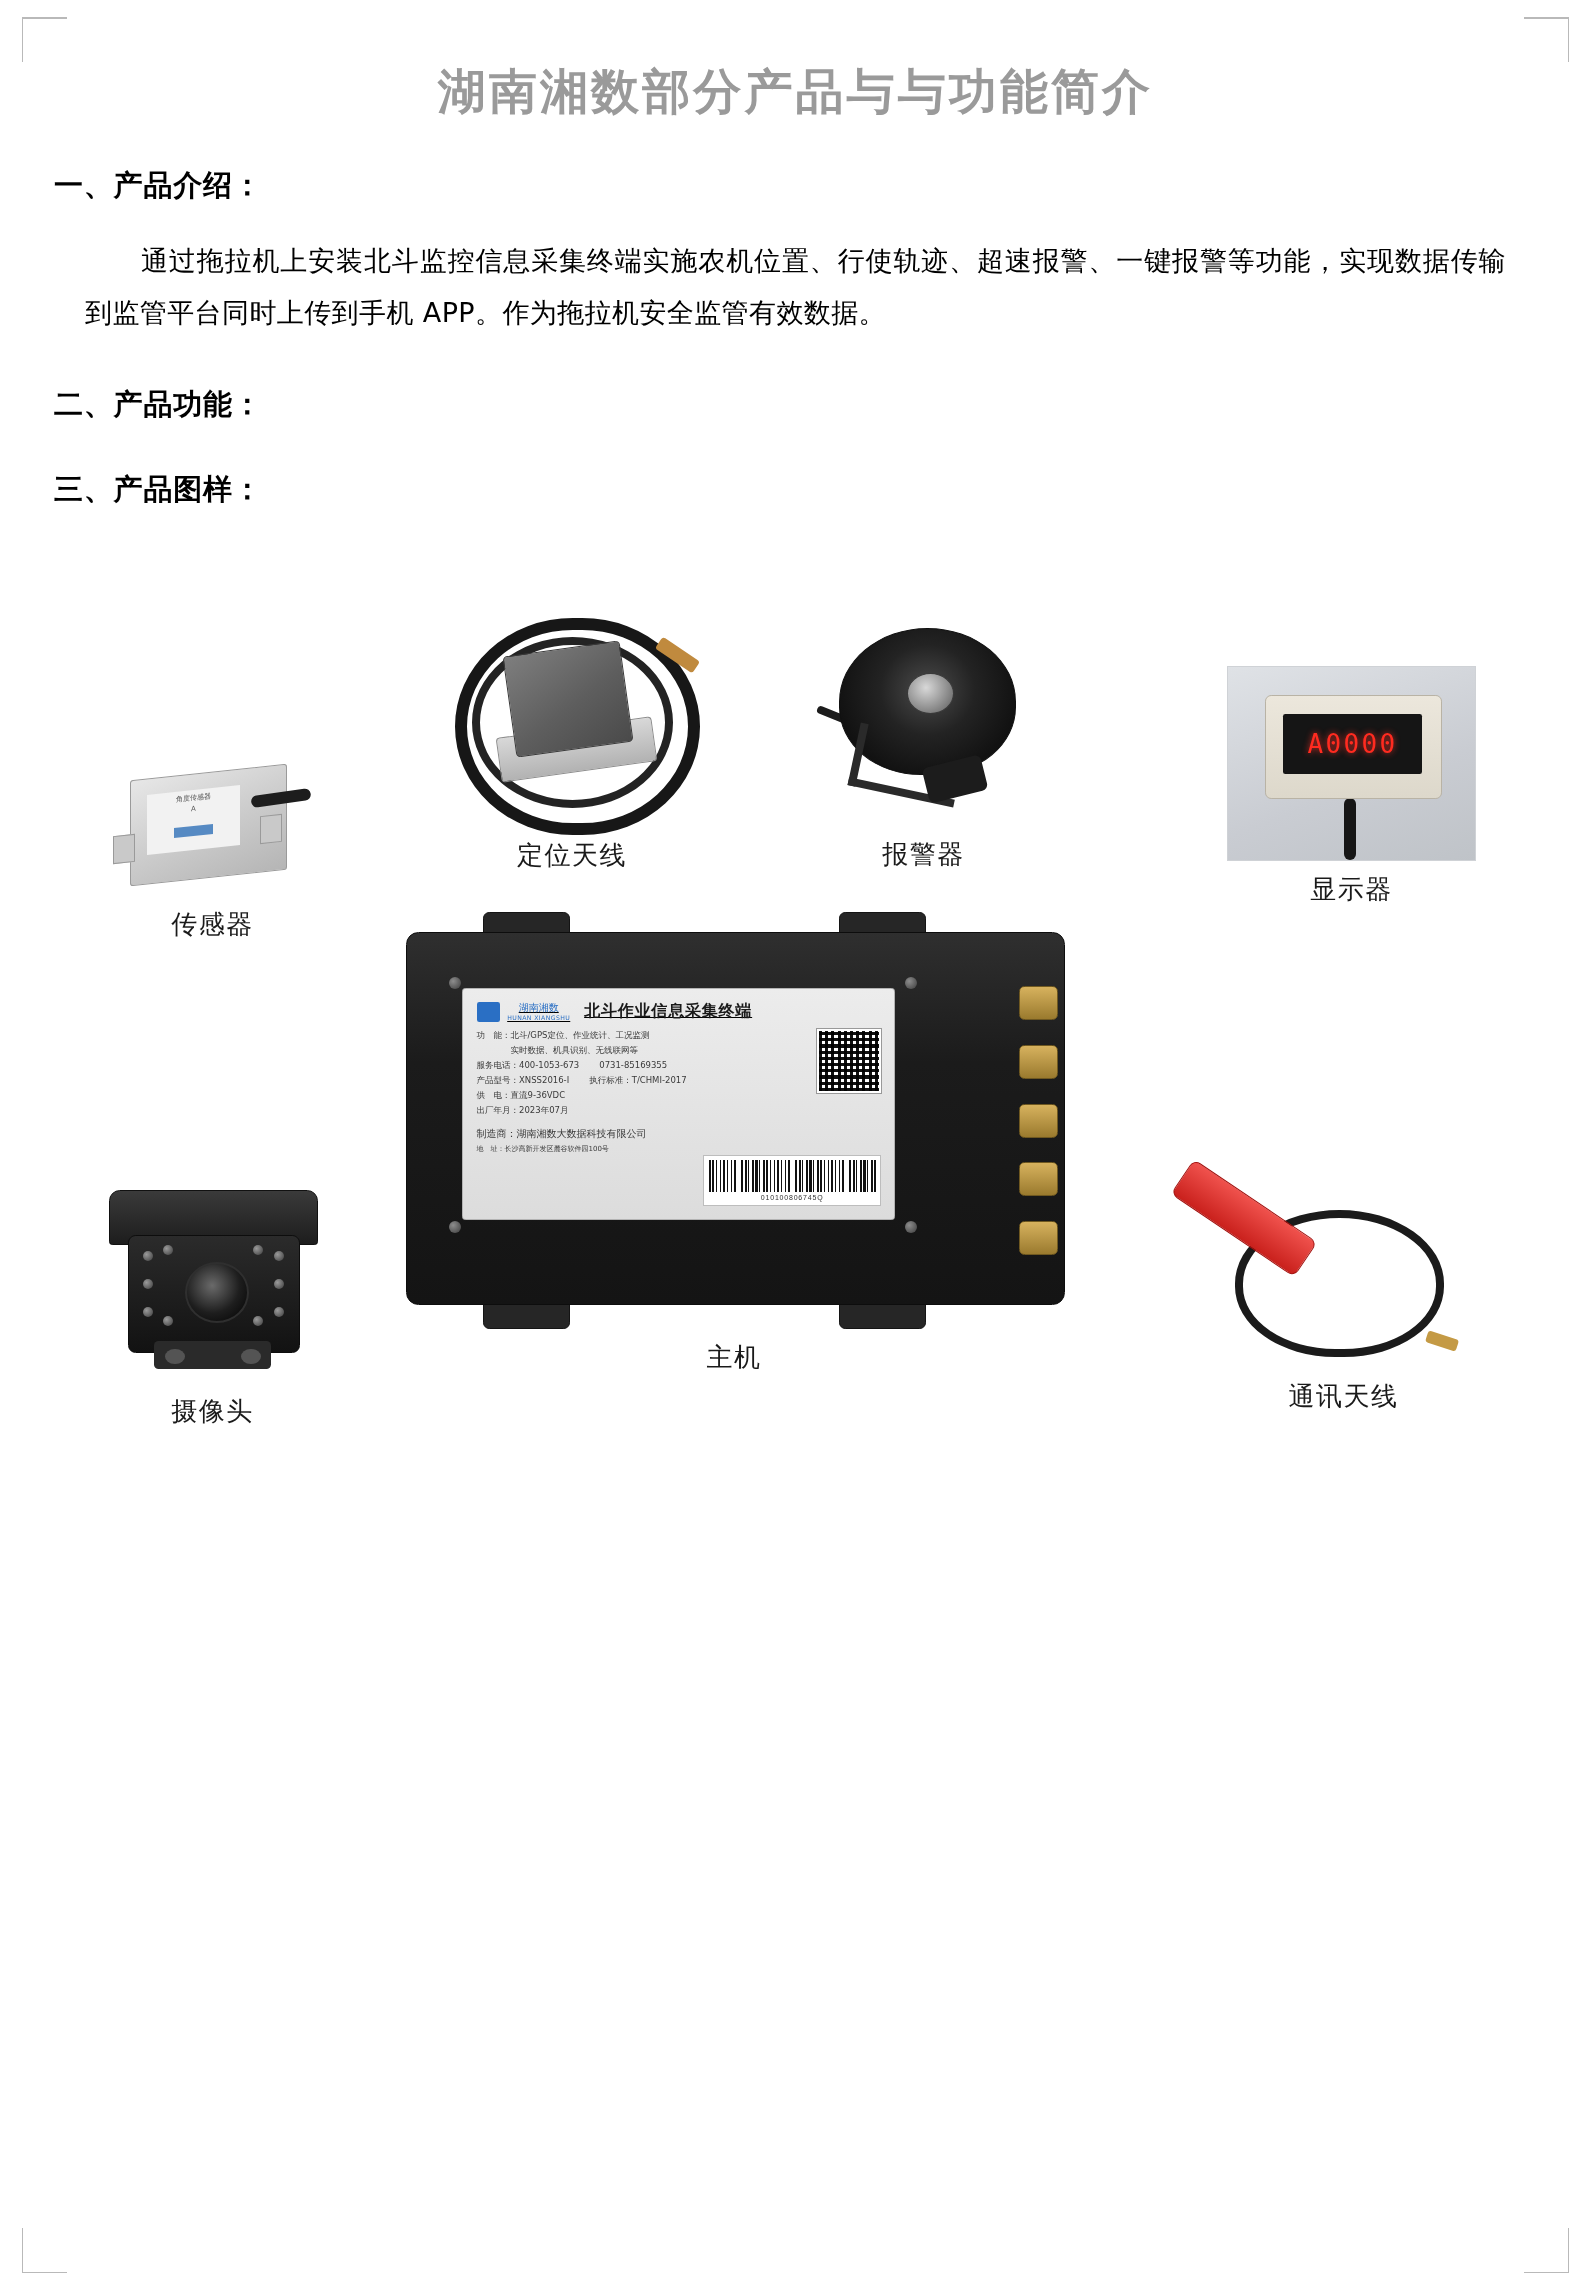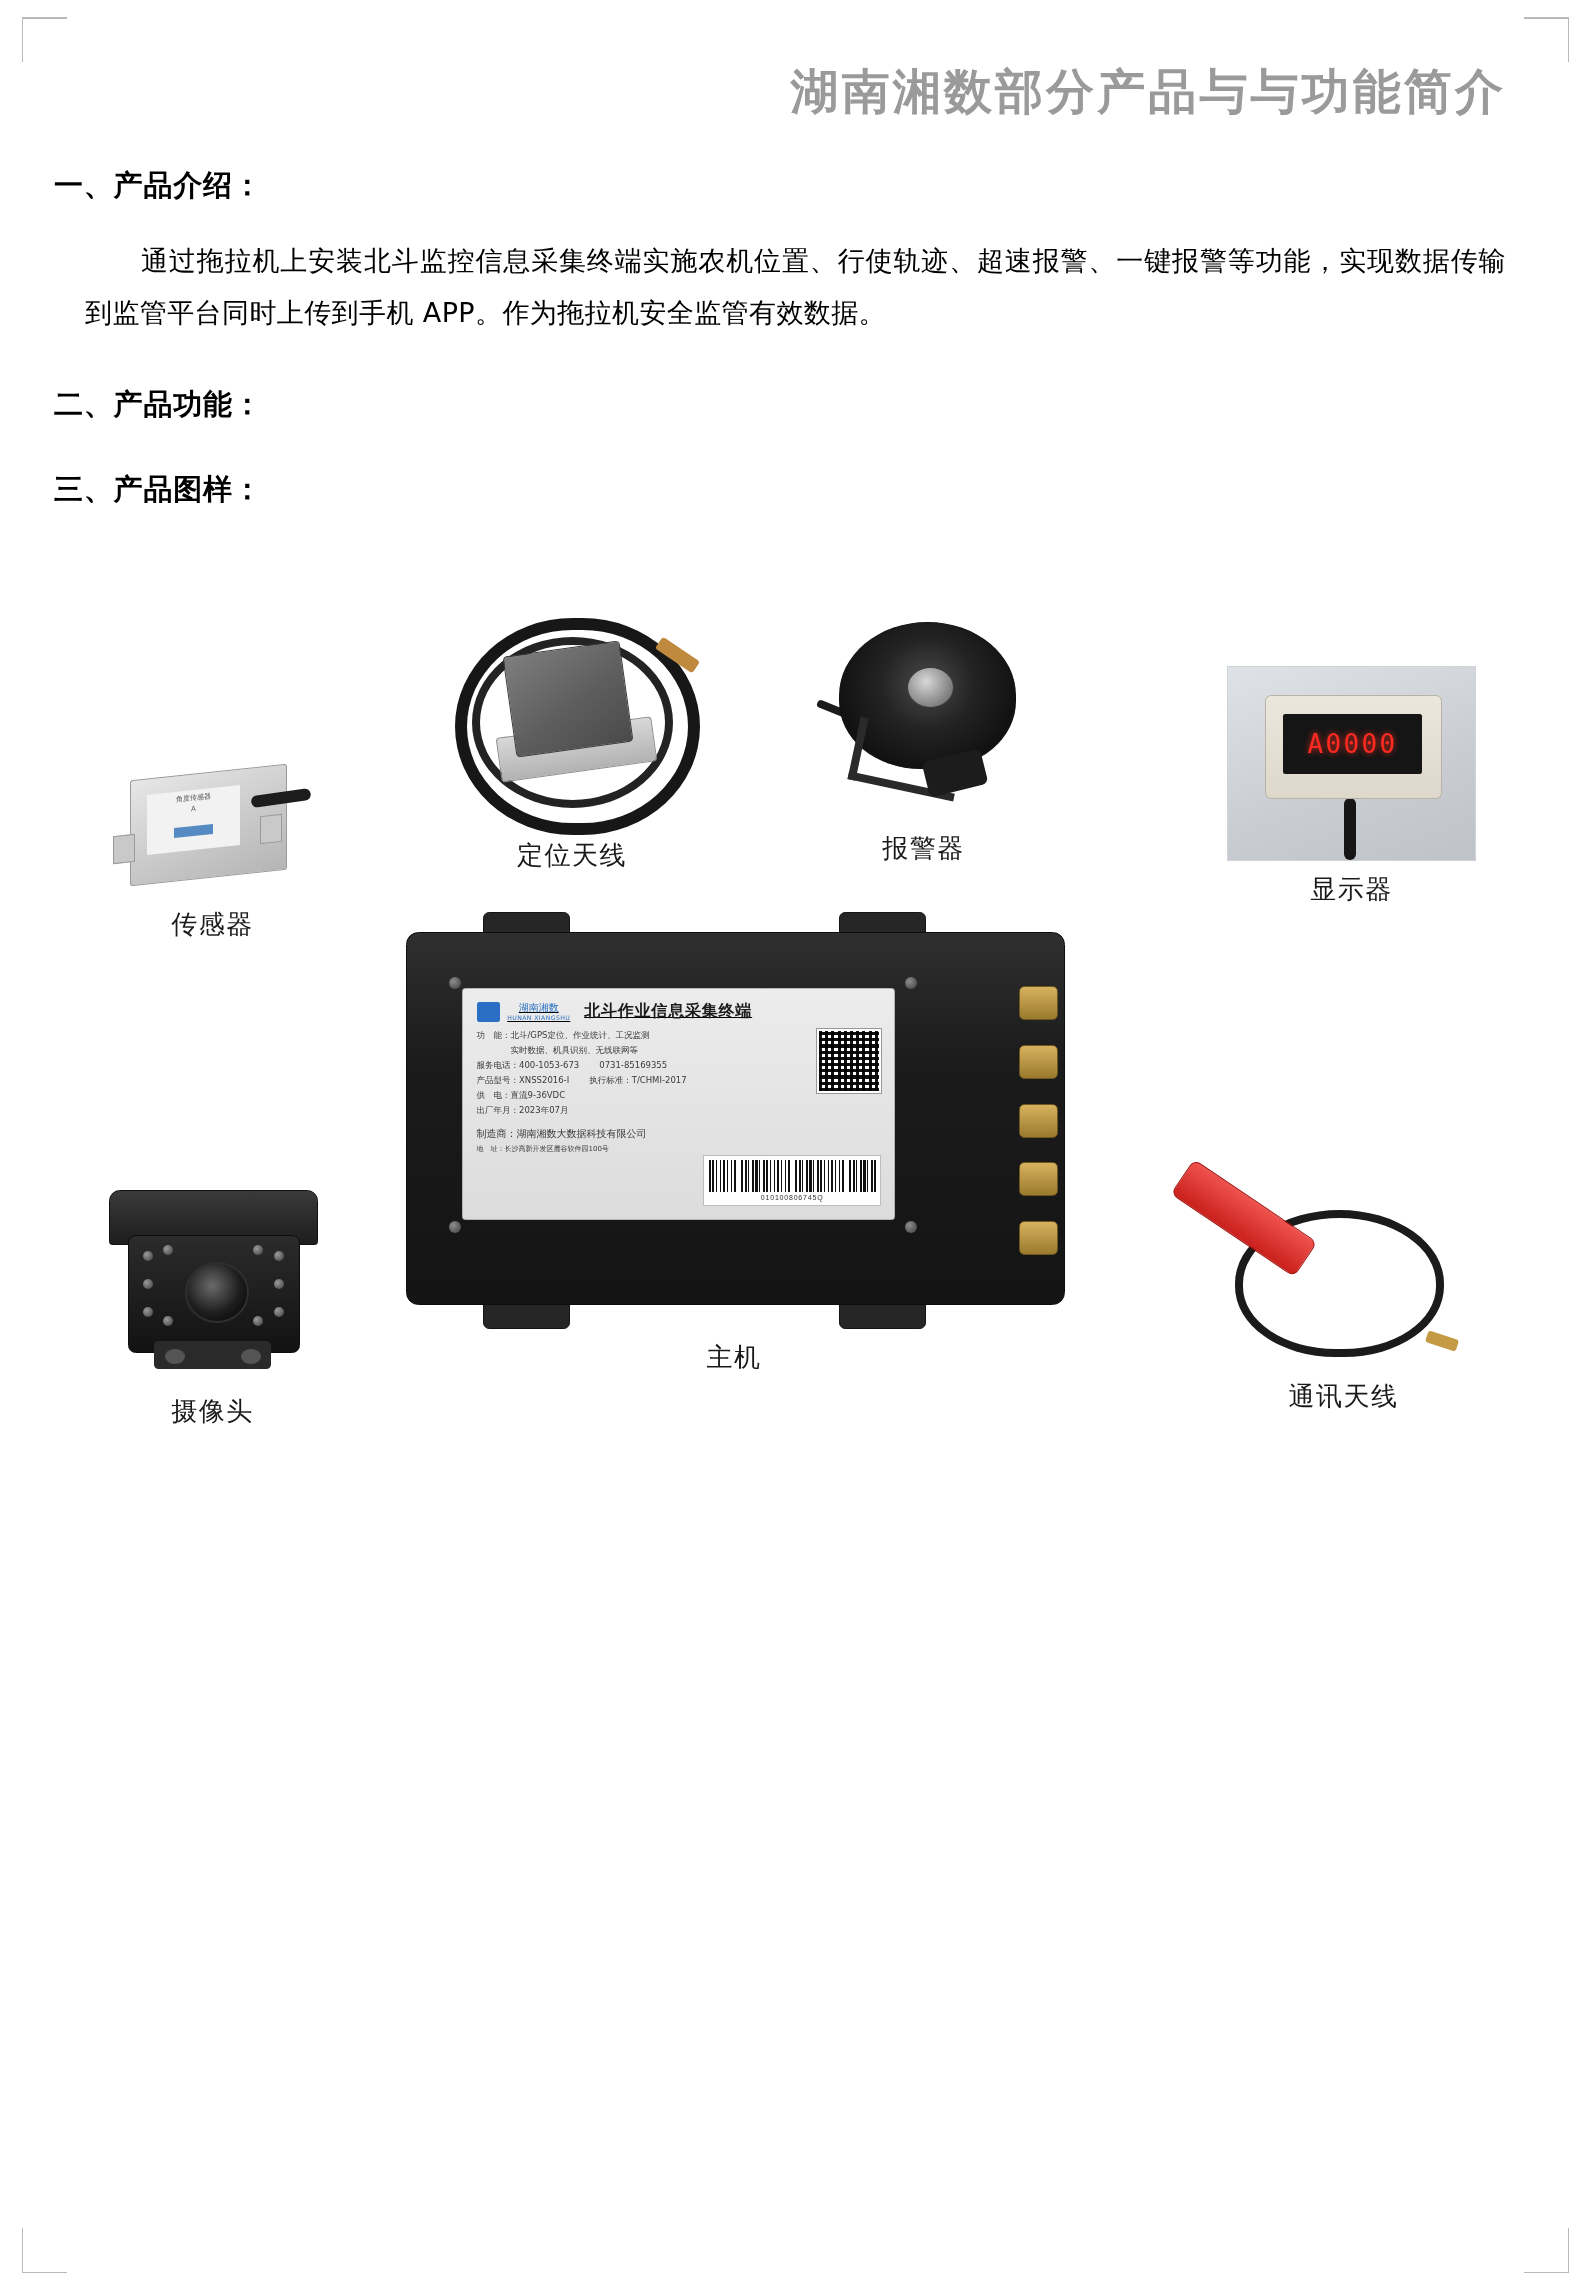--- a/index.html
+++ b/index.html
@@ -47,21 +47,21 @@
   .page {
     position: absolute;
     top: 0; left: 0;
     width: 1591px;
     height: 2295px;
     box-sizing: border-box;
     padding: 46px 85px 0 85px;
   }
 
   .doc-title {
-    text-align: right;
+    text-align: center;
     font-family: "Liberation Serif", "DejaVu Serif", serif;
     font-weight: bold;
     font-size: 48px;
     letter-spacing: 3.1px;
     color: #9a9a9a;
     margin: 17px 0 0 0;
     line-height: 1.2;
   }
 
   .section-title {
@@ -196,21 +196,21 @@
   }
   .gps-conn {
     position: absolute; right: 3.1px; top: 45px;
     width: 45px; height: 14px;
     background: #c08a3e;
     border-radius: 3.1px;
     transform: rotate(34deg);
   }
 
   
-  .alarm-wrap { left: 711px; top: 8px; width: 255px; }
+  .alarm-wrap { left: 711px; top: 14px; width: 255px; }
   .alarm-box { position: relative; width: 232px; height: 209px; margin: 0 auto; }
   .alarm-cone {
     position: absolute; left: 31px; top: 10.8px;
     width: 175px; height: 145px;
     background: radial-gradient(ellipse at 50% 42%, #4b4b4b 0%, #232323 38%, #121212 72%, #0a0a0a 100%);
     border-radius: 50% 50% 46% 46%;
     border: 1.5px solid #111;
   }
   .alarm-center {
     position: absolute; left: 99px; top: 56px;

